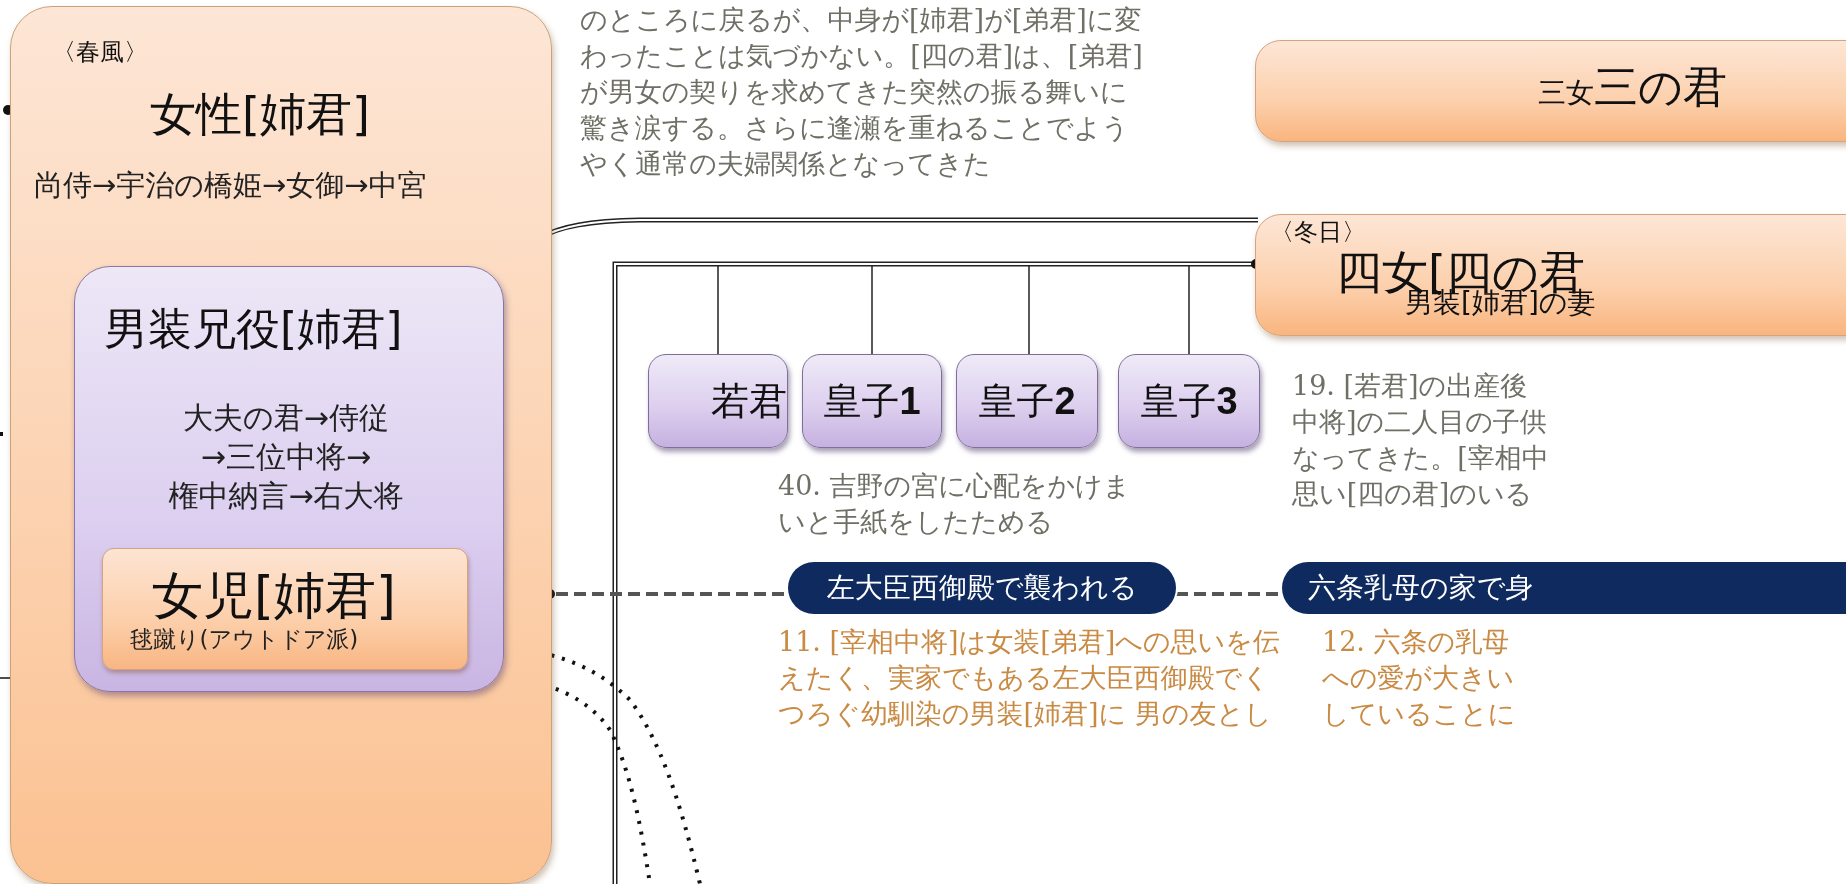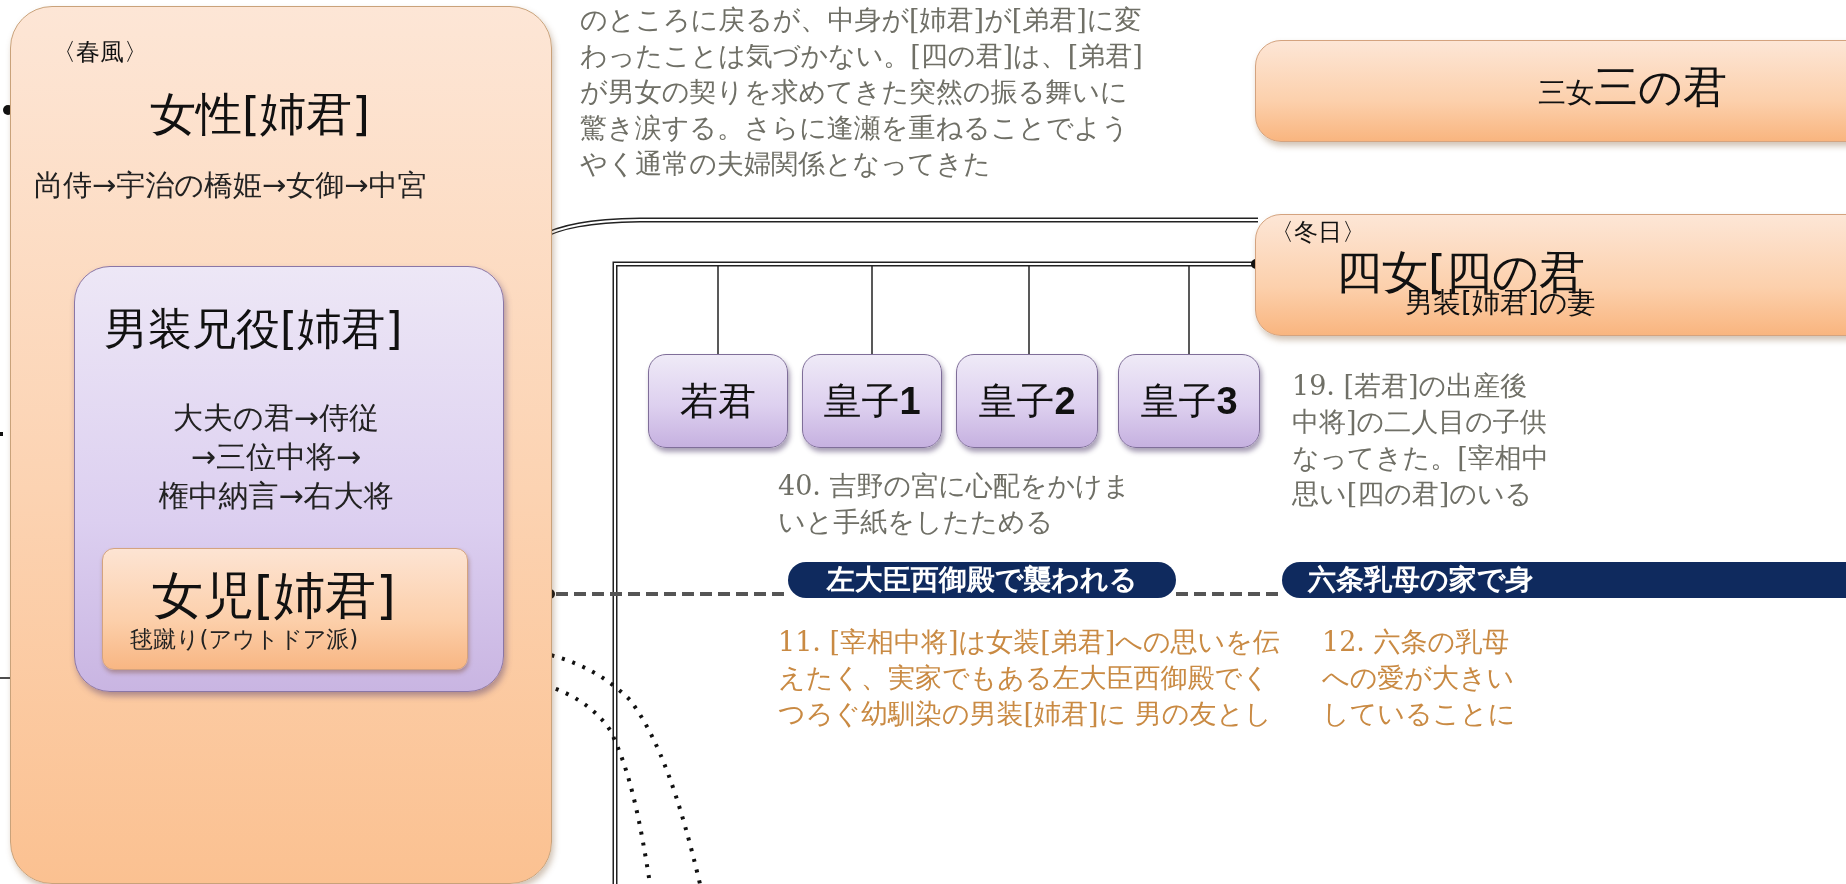--- a/index.html
+++ b/index.html
@@ -68,24 +68,24 @@
     border:1.5px solid #7f6e99; border-radius:18px;
     background:linear-gradient(180deg,#efeaf7 0%,#ddd0ef 55%,#c6b1e0 100%);
     box-shadow:2px 4px 5px rgba(60,40,90,.45);
     display:flex; align-items:center; justify-content:center;
     font-size:38px; white-space:nowrap;
   }
   .kid-box b { font-family:"Liberation Sans", sans-serif; font-weight:bold; }
 
   
   .event-pill {
-    top:562px; height:36px;
+    top:562px; height:52px;
     background:#0f2a5e; color:#fff;
     border-radius:26px;
-    font-size:28px; font-weight:bold;
+    font-size:28px; font-weight:normal;
     display:flex; align-items:center; justify-content:center;
     white-space:nowrap; overflow:hidden;
     box-shadow:0 0 0 2px #ffffff;
   }
 </style>
 </head>
 <body>
 
 <svg class="lines" viewBox="0 0 1846 884">
 
@@ -113,21 +113,21 @@
   <line x1="0" y1="678" x2="12" y2="678" stroke="#111" stroke-width="1.5"></line>
 </svg>
 
 <div class="abs outer-box"></div>
 <div class="abs season-tag" style="left:52px; top:36px;">〈春風〉</div>
 <div class="abs title-big" style="left:150px; top:84px;">女性[姉君]</div>
 <div class="abs subtitle" style="left:34px; top:166px;">尚侍→宇治の橋姫→女御→中宮</div>
 
 <div class="abs purple-box"></div>
 <div class="abs purple-title" style="left:104px; top:300px;">男装兄役[姉君]</div>
-<div class="abs career" style="left:62px; width:428px; top:398px;">
+<div class="abs career" style="left:72px; width:428px; top:398px;">
   <div>大夫の君→侍従</div>
   <div>→三位中将→</div>
   <div>権中納言→右大将</div>
 </div>
 
 <div class="abs child-box"></div>
 <div class="abs child-title" style="left:152px; top:562px;">女児[姉君]</div>
 <div class="abs child-sub" style="left:130px; top:624px;">毬蹴り(アウトドア派)</div>
 
 <div class="abs narr-gray" style="left:580px; top:2px;">
@@ -141,21 +141,21 @@
 <div class="abs peach-box third-box"></div>
 <div class="abs" style="left:1538px; top:58px; white-space:nowrap;">
   <span style="font-size:28px;">三女</span><span style="font-size:44px;">三の君</span>
 </div>
 
 <div class="abs peach-box fourth-box"></div>
 <div class="abs season-tag" style="left:1270px; top:216px;">〈冬日〉</div>
 <div class="abs title-big" style="left:1336px; top:242px;">四女[四の君</div>
 <div class="abs" style="left:1358px; top:284px; font-size:28px; white-space:nowrap;margin-left:47px;">男装[姉君]の妻</div>
 
-<div class="abs kid-box" style="left:648px; width:138px;">
+<div class="abs kid-box" style="left:648px; width:138px;justify-content:flex-end;">
   <span>若君</span>
     <b></b>
 </div>
 <div class="abs kid-box" style="left:802px; width:138px;">
   <span>皇子</span>
     <b>1</b>
 </div>
 <div class="abs kid-box" style="left:956px; width:140px;">
   <span>皇子</span>
     <b>2</b>

